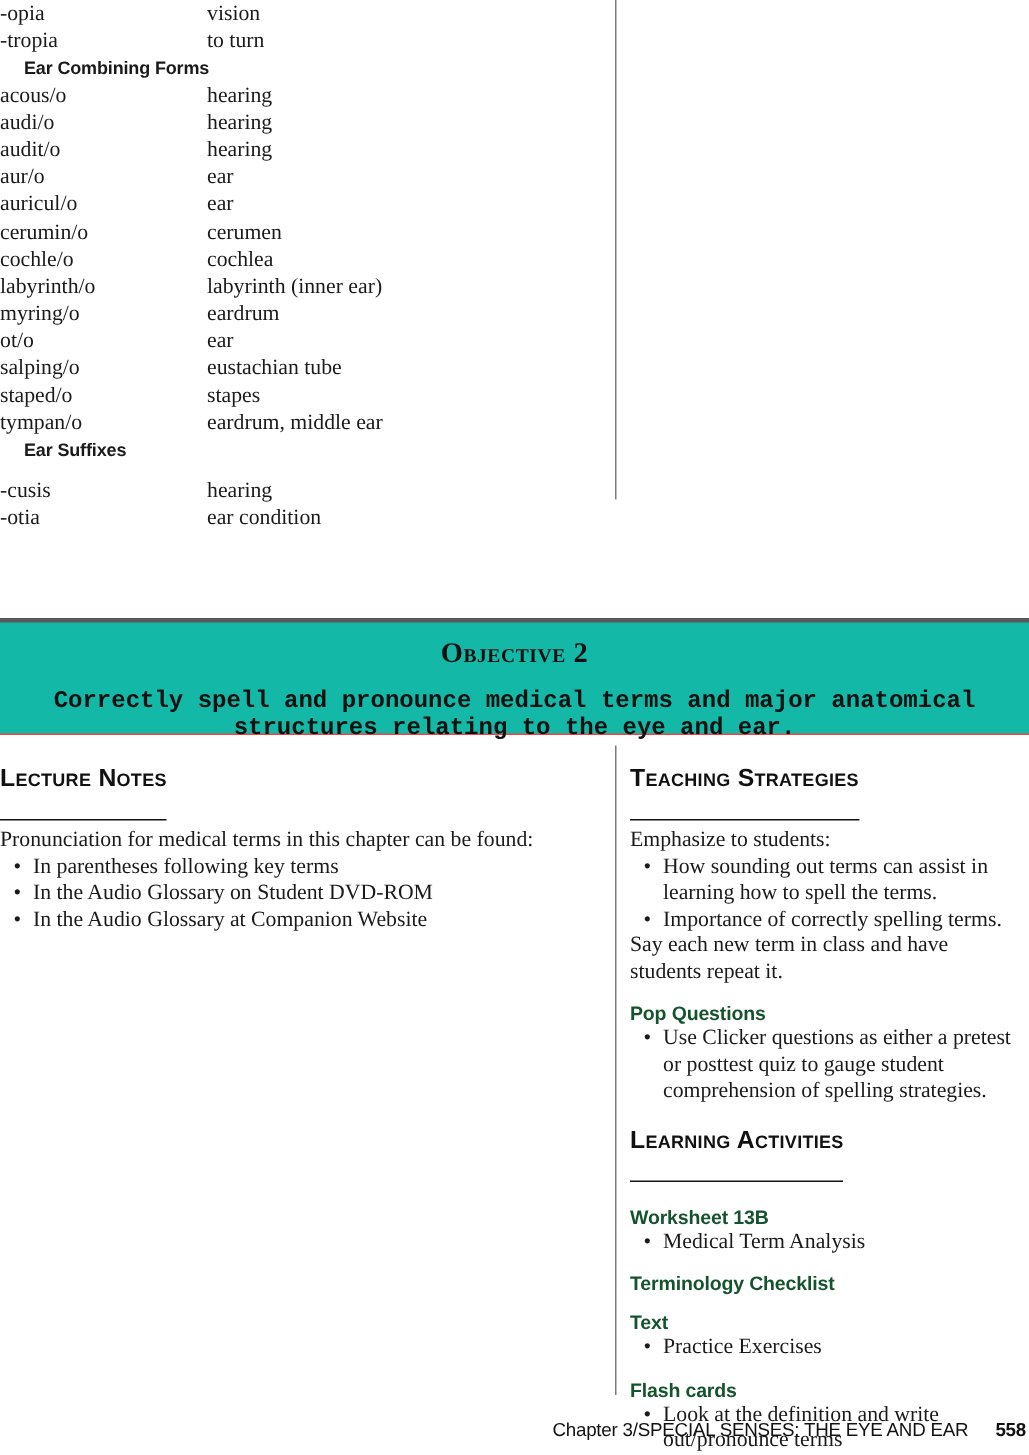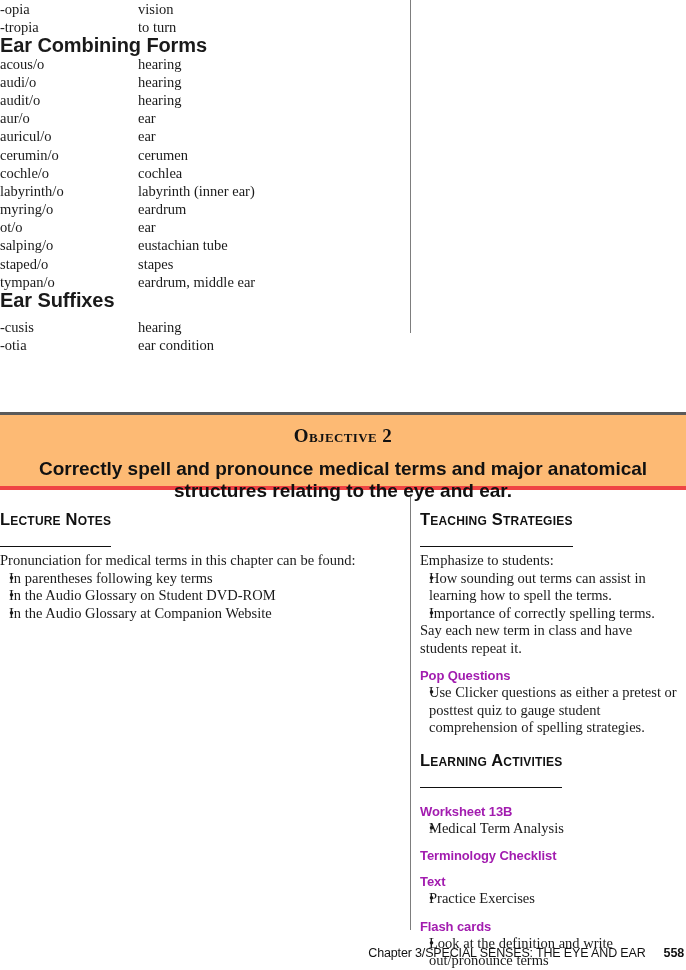--- a/index.html
+++ b/index.html
@@ -33,24 +33,25 @@
   .gloss-term {
     width: 138px;
     flex: 0 0 138px;
   }
   .gloss-def {
     flex: 1 1 auto;
   }
   .gloss-head {
     font-family: "Liberation Sans", sans-serif;
     font-weight: bold;
-    font-size: 20px;
+    font-size: 12px;
     line-height: 18.2px;
     height: 18.2px;
     letter-spacing: -0.1px;
+    padding-left: 16px;
   }
   .gloss-spacer {
     height: 9px;
   }
 
   
   .vrule-top {
     position: absolute;
     left: 410px;
     top: 0;
@@ -67,39 +68,39 @@
     background: #7d7d7d;
   }
 
   
   .objective-banner {
     position: absolute;
     left: 0;
     top: 412px;
     width: 686px;
     height: 78px;
-    background: #fdba74;
+    background: #14b8a6;
     border-top: 3px solid #5a5a5a;
-    border-bottom: 4px solid #ef4444;
+    border-bottom: 1px solid #ef4444;
     box-sizing: border-box;
     text-align: center;
   }
   .objective-title {
     font-family: "Liberation Serif", serif;
     font-weight: bold;
     font-size: 19px;
     font-variant: small-caps;
     letter-spacing: 0.4px;
     margin-top: 10px;
     color: #111;
   }
   .objective-sub {
-    font-family: Liberation Sans, sans-serif;
-    font-weight: bold;
-    font-size: 19px;
+    font-family: Liberation Mono, monospace;
+    font-weight: bold;
+    font-size: 16px;
     margin-top: 11px;
     color: #111;
     padding: 0 12px;
   }
 
   
   .col-left {
     position: absolute;
     left: 0;
     top: 510px;
@@ -121,39 +122,39 @@
     color: #111;
     display: inline-block;
     border-bottom: 1.6px solid #111;
     padding-bottom: 17px;
     margin-bottom: 5px;
   }
   .sub-head {
     font-family: "Liberation Sans", sans-serif;
     font-weight: bold;
     font-size: 13px;
-    color: #a21caf;
+    color: #14532d;
     margin-top: 11px;
     margin-bottom: 1px;
     letter-spacing: -0.1px;
   }
   .para {
     font-size: 14.5px;
     line-height: 17.5px;
     margin: 0;
   }
   ul.bullets {
     list-style: none;
     margin: 0;
     padding: 0;
   }
   ul.bullets > li {
     font-size: 14.5px;
     line-height: 17.5px;
-    padding-left: 9px;
+    padding-left: 22px;
     position: relative;
     text-indent: 0;
   }
   ul.bullets > li::before {
     content: "\2022";
     position: absolute;
     left: 9px;
     top: 0;
   }
 

